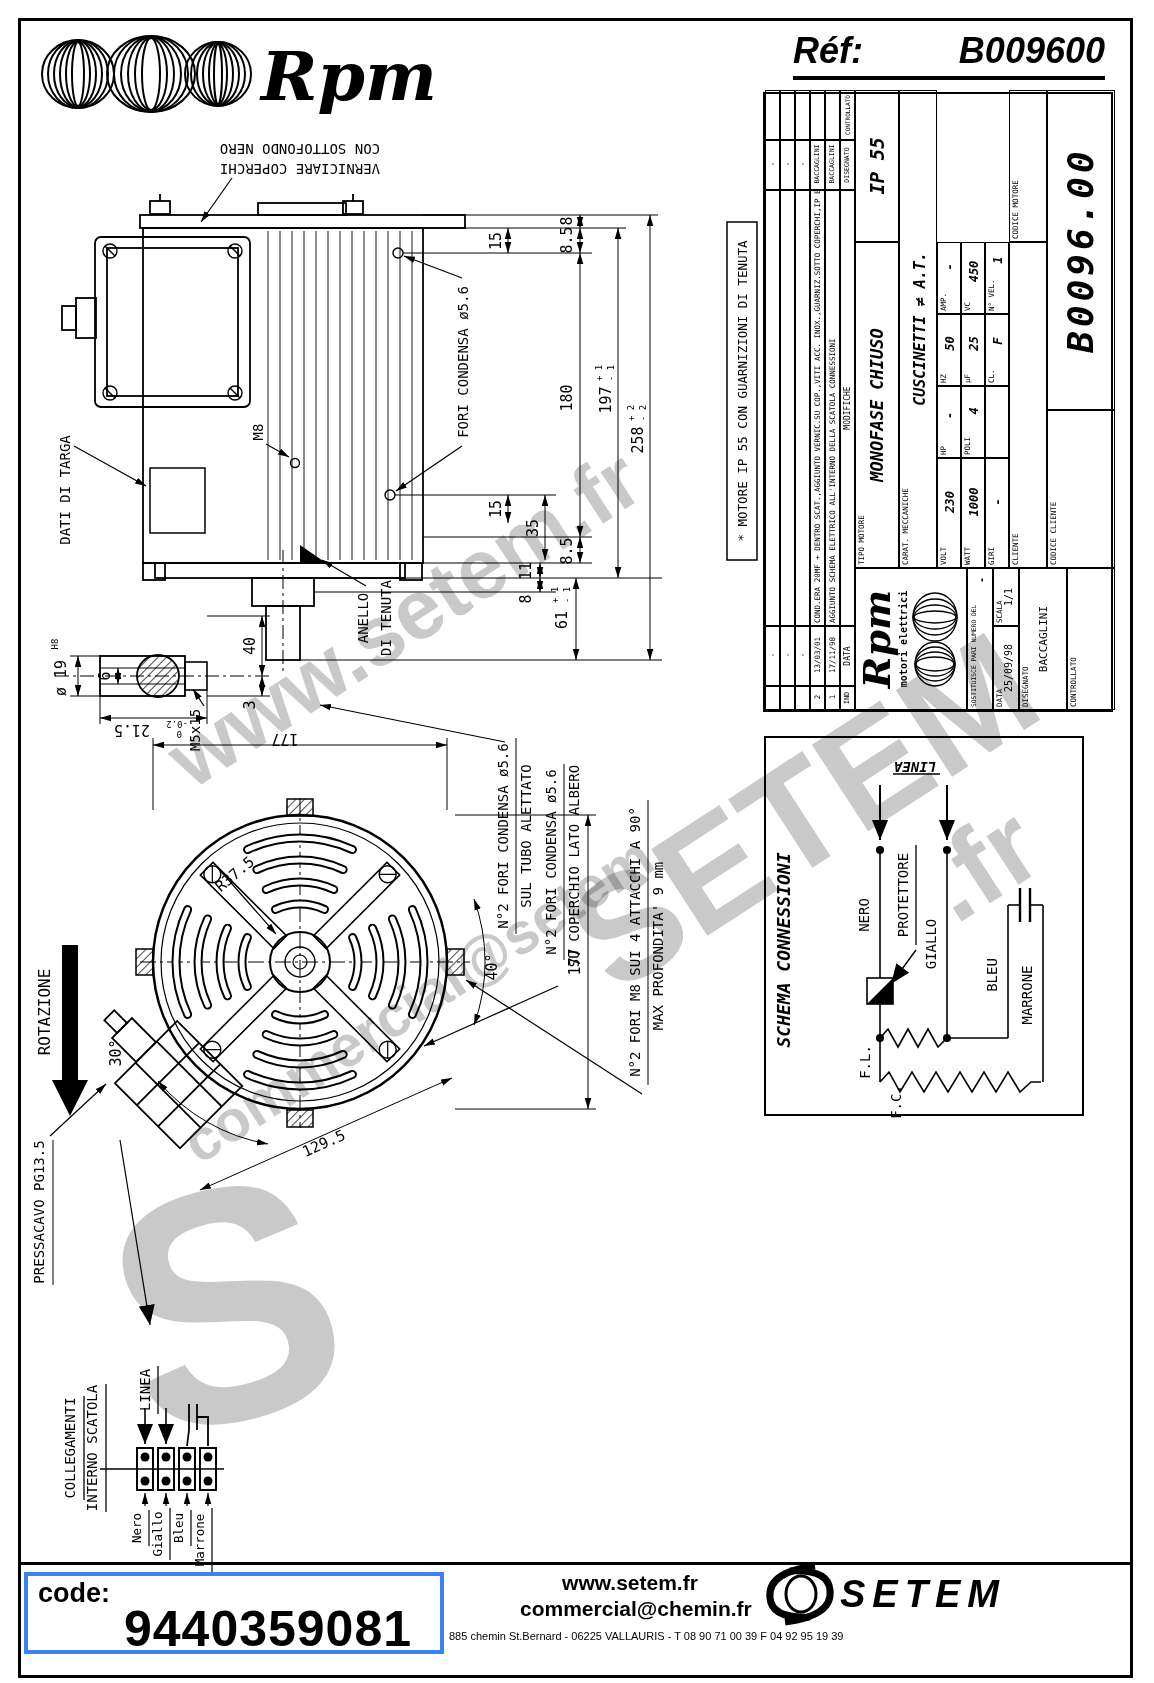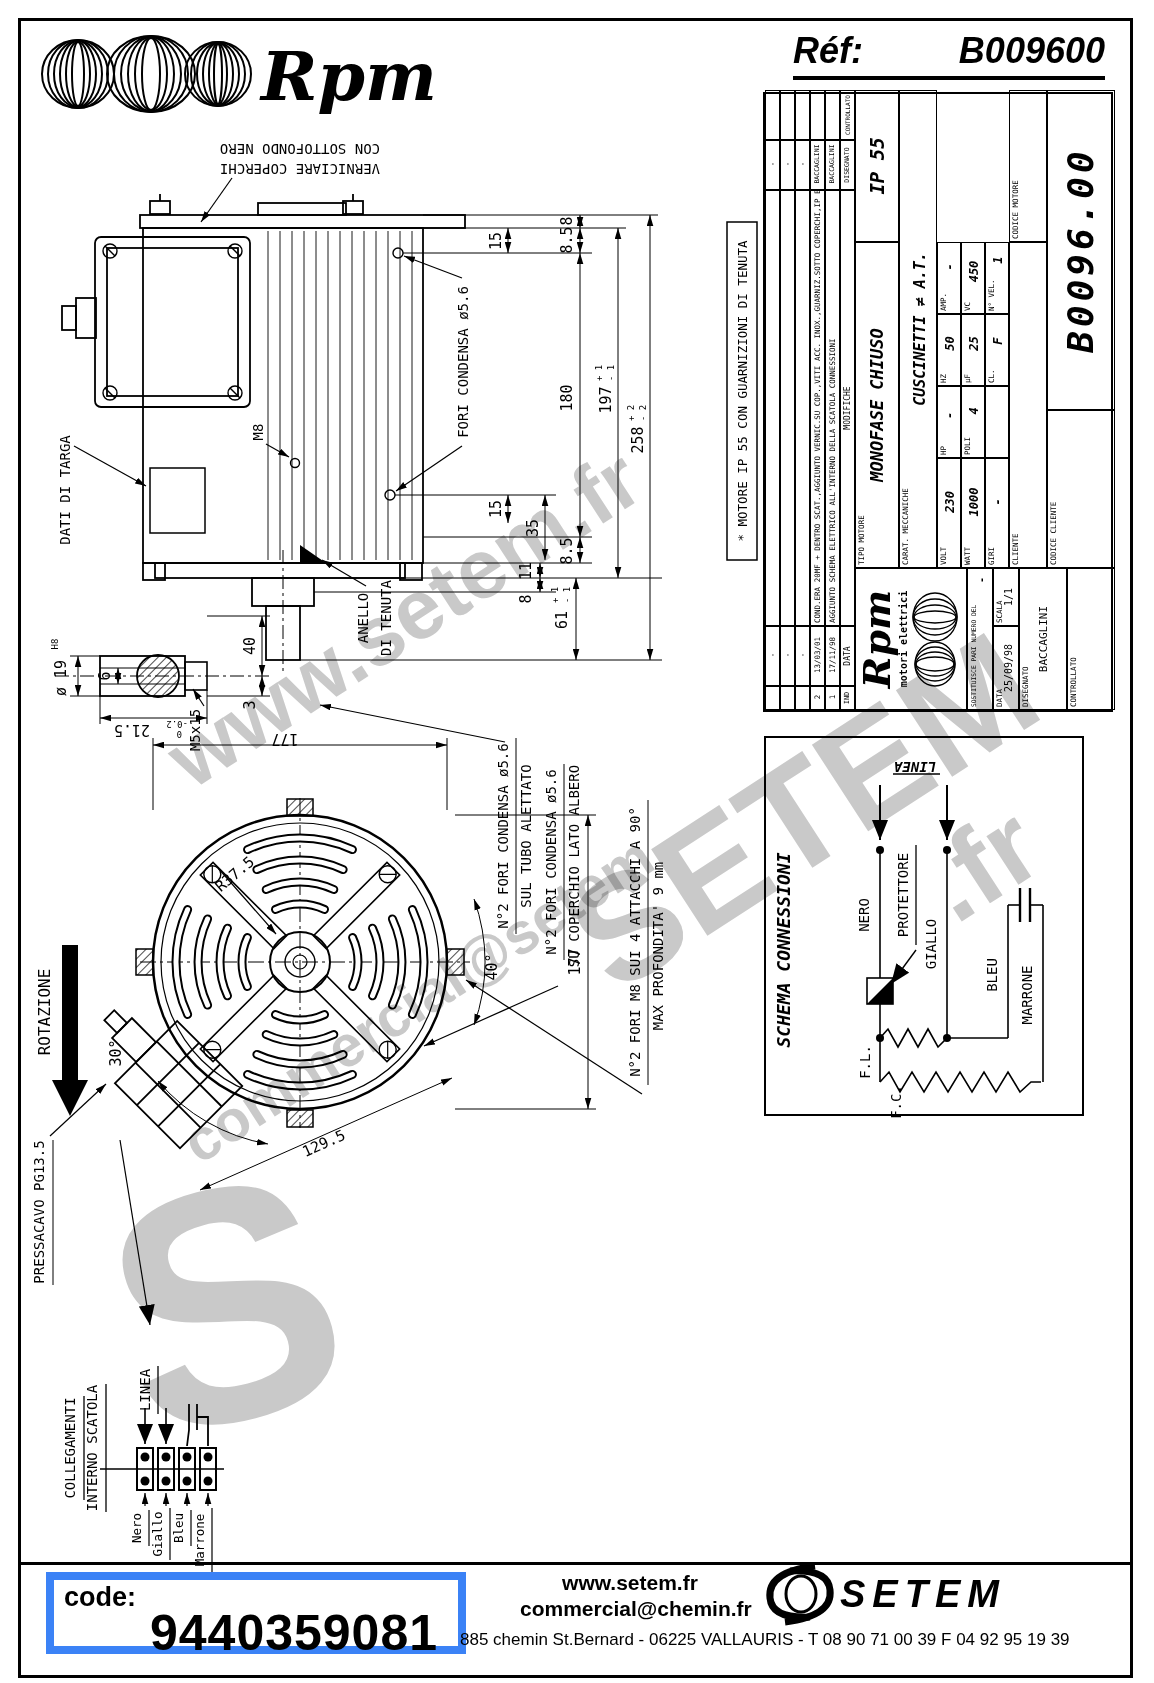--- a/index.html
+++ b/index.html
@@ -26,27 +26,27 @@
   .tb-outer{left:763px;top:92px;width:352px;height:620px;z-index:3;}
   .tb-inner{position:absolute;left:0;top:620px;width:620px;height:350px;
             transform:rotate(-90deg);transform-origin:0 0;border:2px solid #000;box-sizing:border-box;}
   .c{position:absolute;border:1px solid #000;box-sizing:border-box;overflow:hidden;background:transparent;}
   .lbl{font-size:7.5px;line-height:9px;padding:1px 2px;display:block;}
   .val{font-size:12px;font-weight:bold;font-style:italic;text-align:center;display:block;}
   .hdr{font-size:8px;text-align:center;line-height:13px;}
   .revtxt{font-size:7.5px;line-height:13px;white-space:nowrap;padding-left:2px;}
   .ctr{text-align:center;}
   
-  .codebox{left:46px;top:1572px;width:420px;height:82px;border:8px solid #3b82f6;box-sizing:border-box;}
+  .codebox{left:24px;top:1572px;width:420px;height:82px;border:4px solid #3b82f6;box-sizing:border-box;}
   .codelbl{position:absolute;left:10px;top:2px;font-family:"Liberation Sans",sans-serif;font-weight:bold;font-size:27px;}
   .codeval{position:absolute;left:75px;top:24px;width:330px;text-align:center;
            font-family:"Liberation Sans",sans-serif;font-weight:bold;font-size:50px;letter-spacing:1px;}
   .fsite{left:520px;top:1570px;width:220px;text-align:center;font-family:"Liberation Sans",sans-serif;
          font-weight:bold;font-size:21px;line-height:26px;}
-  .faddr{left:460px;top:1630px;width:560px;font-family:"Liberation Sans",sans-serif;font-size:17px;white-space:nowrap;}
+  .faddr{left:449px;top:1630px;width:560px;font-family:"Liberation Sans",sans-serif;font-size:11px;white-space:nowrap;}
 </style>
 </head>
 <body>
 
 <div class="abs frame"></div>
 
 <svg class="abs" style="left:36px;top:26px;z-index:4" width="420" height="95" viewBox="0 0 420 95">
   <g class="ln" stroke-width="2">
     <ellipse cx="42" cy="48" rx="36" ry="34"></ellipse>
       <ellipse cx="42" cy="48" rx="30" ry="34"></ellipse>

